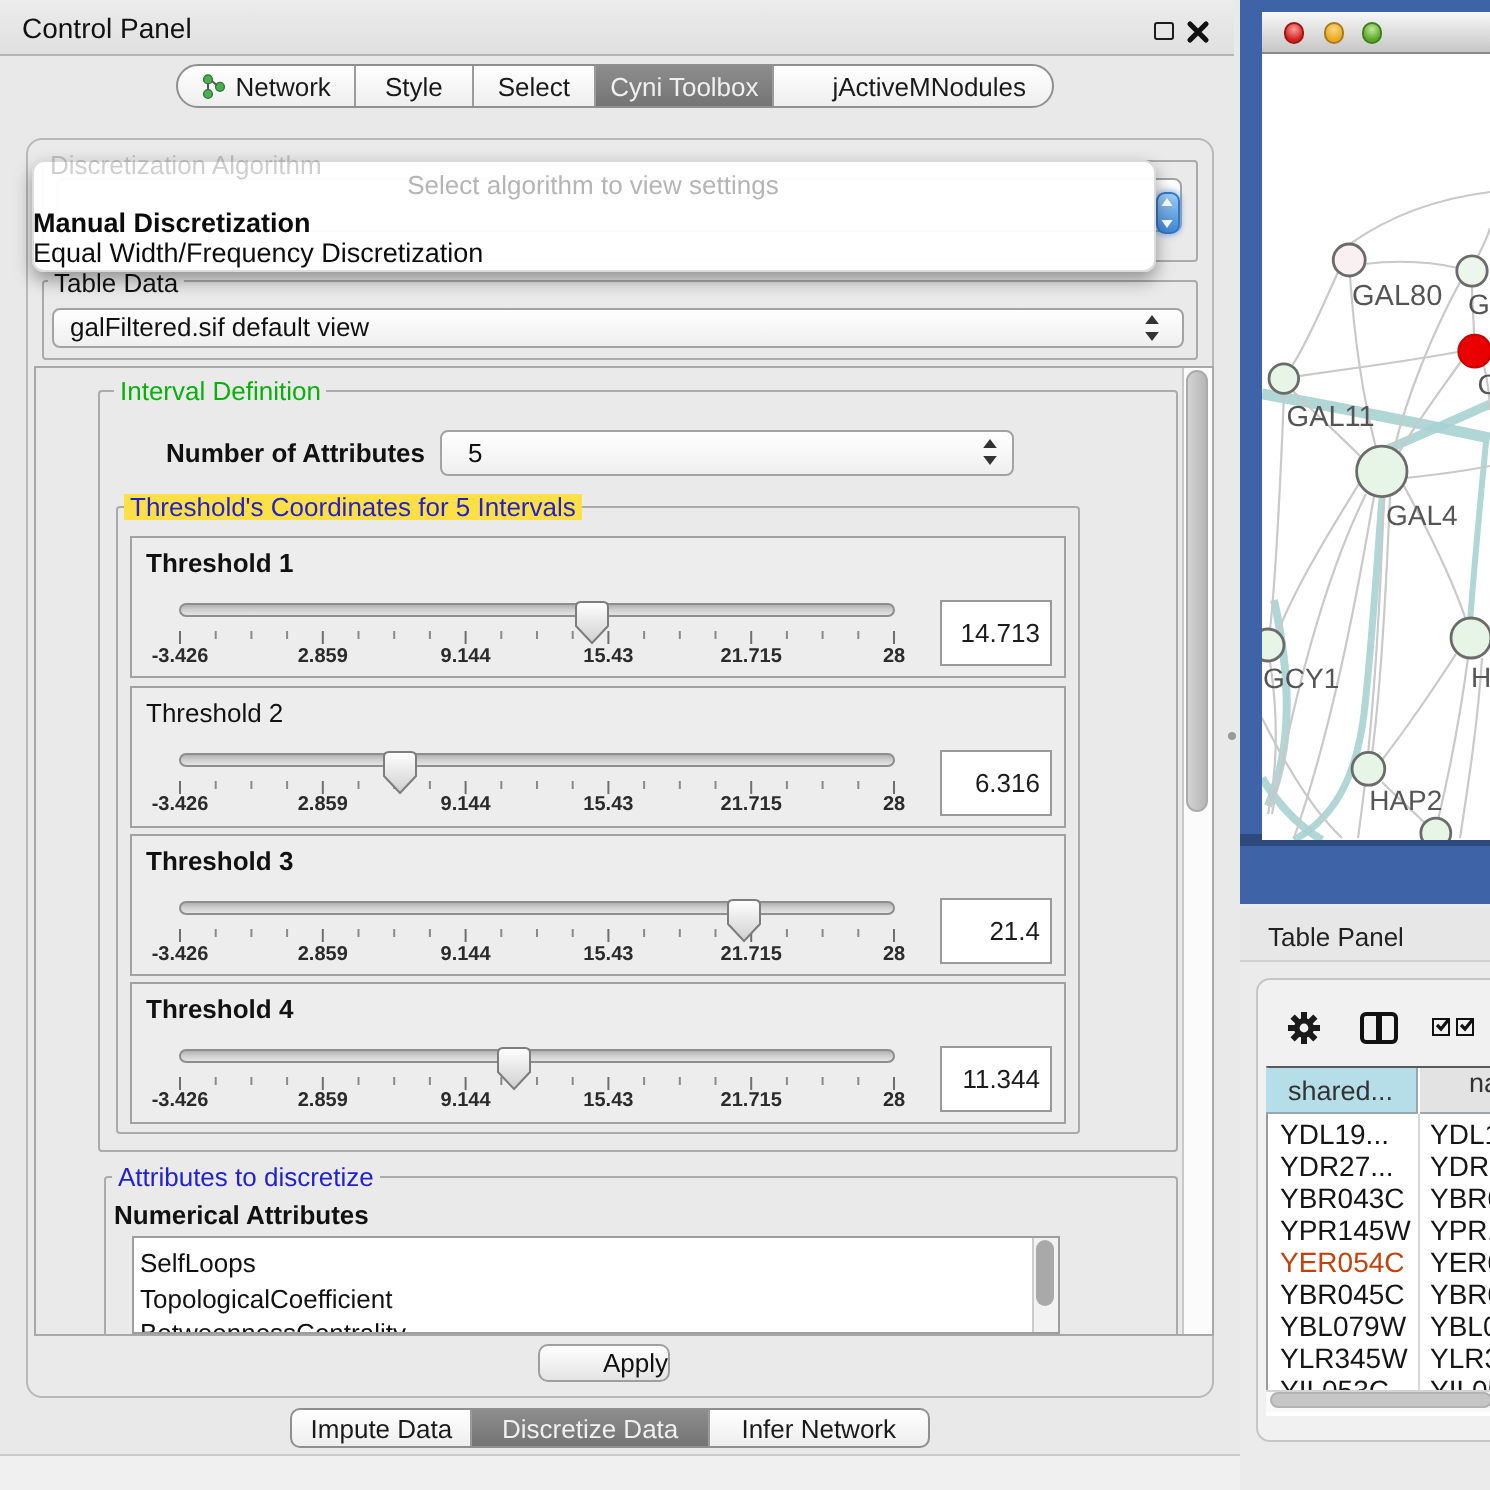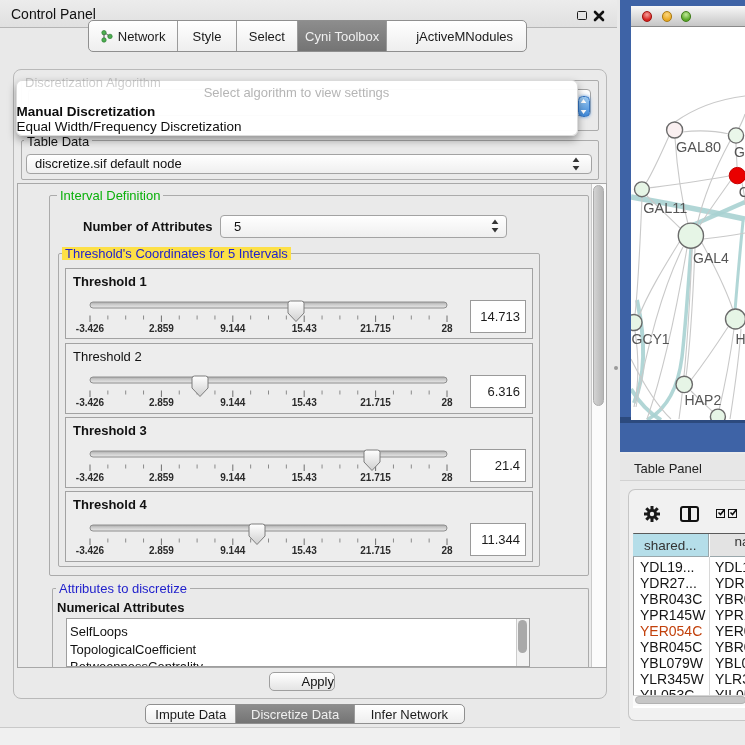--- a/index.html
+++ b/index.html
@@ -14,21 +14,21 @@
 .seg .sel{background:linear-gradient(#8d8d8d,#747474);color:#f0f0f0;}
 .ticklab{position:absolute;font-size:10px;font-weight:bold;color:#2b2b2b;width:52px;margin-left:-26px;text-align:center;}
 </style></head><body>
 
 <div class="abs" style="left:0;top:0;width:617px;height:28px;background:linear-gradient(#ececec,#e0e0e0);border-bottom:1px solid #b4b4b4;"></div>
 <div class="abs" style="left:11px;top:6px;font-size:14px;color:#111;">Control Panel</div>
 <div class="abs" style="left:577px;top:11px;width:10px;height:9px;border:1.8px solid #1c1c1c;border-radius:1.5px;"></div>
 <svg class="abs" style="left:593px;top:10px;" width="12" height="12" viewBox="0 0 12 12">
     <path d="M2 2 L10 10 M10 2 L2 10" stroke="#111" stroke-width="2.6" stroke-linecap="round"></path>
   </svg>
-<div class="seg" style="left:88px;top:20px;width:439px;height:32px;">
+<div class="seg" style="left:88px;top:32px;width:439px;height:22px;border-radius:11px;">
 <div style="width:93px;"><svg width="12" height="13" viewBox="0 0 12 13" style="margin-right:5px;">
         <circle cx="3" cy="2.7" r="2.2" fill="#4caf50" stroke="#2d7d32" stroke-width="0.7"></circle>
         <circle cx="3" cy="10" r="2.2" fill="#4caf50" stroke="#2d7d32" stroke-width="0.7"></circle>
         <circle cx="9" cy="6.4" r="2.2" fill="#4caf50" stroke="#2d7d32" stroke-width="0.7"></circle>
         <path d="M3 4.5 L3 8 M4.8 3.4 L7.5 5.6" stroke="#555" stroke-width="1"></path>
       </svg>Network</div>
 <div style="width:61px;">Style</div>
 <div style="width:64px;">Select</div>
 <div class="sel" style="width:93px;">Cyni Toolbox</div>
 <div style="width:128px;margin-left:16px;">jActiveMNodules</div>
@@ -36,21 +36,21 @@
 <div class="abs" style="left:13px;top:69px;width:594px;height:630px;border:1px solid #b9b9b9;border-radius:8px;background:#eaeaea;"></div>
 <div class="grpline" style="left:21px;top:80px;width:578px;height:51px;border-radius:2px;"></div>
 <div class="combo" style="left:28px;top:89px;width:563px;height:27px;"></div>
 <div class="abs" style="left:577.5px;top:96px;width:12px;height:21px;border-radius:4.5px;background:linear-gradient(#9ecbf2,#3f88d8);border:1px solid #3576c4;box-shadow:0 0 2.5px 1px rgba(90,150,220,0.5);"></div>
 <svg class="abs" style="left:578px;top:98px;" width="11" height="17" viewBox="0 0 11 17">
     <path d="M5.5 1 L8.3 5 L2.7 5 Z" fill="#fff"></path>
     <path d="M5.5 16 L8.3 12 L2.7 12 Z" fill="#fff"></path>
   </svg>
 <div class="grpline" style="left:21px;top:140px;width:578px;height:40px;border-radius:2px;"></div>
 <div class="lbl" style="left:24px;top:135px;">Table Data</div>
-<div class="combo" style="left:26px;top:154px;width:566px;height:20px;line-height:18px;"><span style="margin-left:8px;">discretize.sif default node</span></div>
+<div class="combo" style="left:26px;top:154px;width:566px;height:20px;line-height:18px;"><span style="margin-left:8px;">galFiltered.sif default view</span></div>
 <svg class="abs" style="left:571px;top:157px;" width="10" height="14" viewBox="0 0 10 14">
     <path d="M5 0.5 L8.4 5 L1.6 5 Z" fill="#333"></path>
     <path d="M5 13.5 L8.4 9 L1.6 9 Z" fill="#333"></path>
   </svg>
 <div class="abs" style="left:16.5px;top:182.5px;width:590px;height:485px;border:1px solid #a8a8a8;background:#eaeaea;"></div>
 <div class="abs" style="left:591px;top:183.5px;width:14.5px;height:483px;background:#fbfbfb;border-left:1px solid #c9c9c9;"></div>
 <div class="abs" style="left:593px;top:185px;width:10.5px;height:221px;border-radius:6px;background:linear-gradient(90deg,#d3d3d3,#b6b6b6);border:1px solid #ababab;"></div>
 <div class="grpline" style="left:49px;top:195px;width:540px;height:381px;border-radius:2px;"></div>
 <div class="lbl" style="left:57px;top:189px;color:#0ab00a;">Interval Definition</div>
 <div class="abs" style="left:83px;top:219px;font-size:13px;font-weight:bold;color:#111;">Number of Attributes</div>

